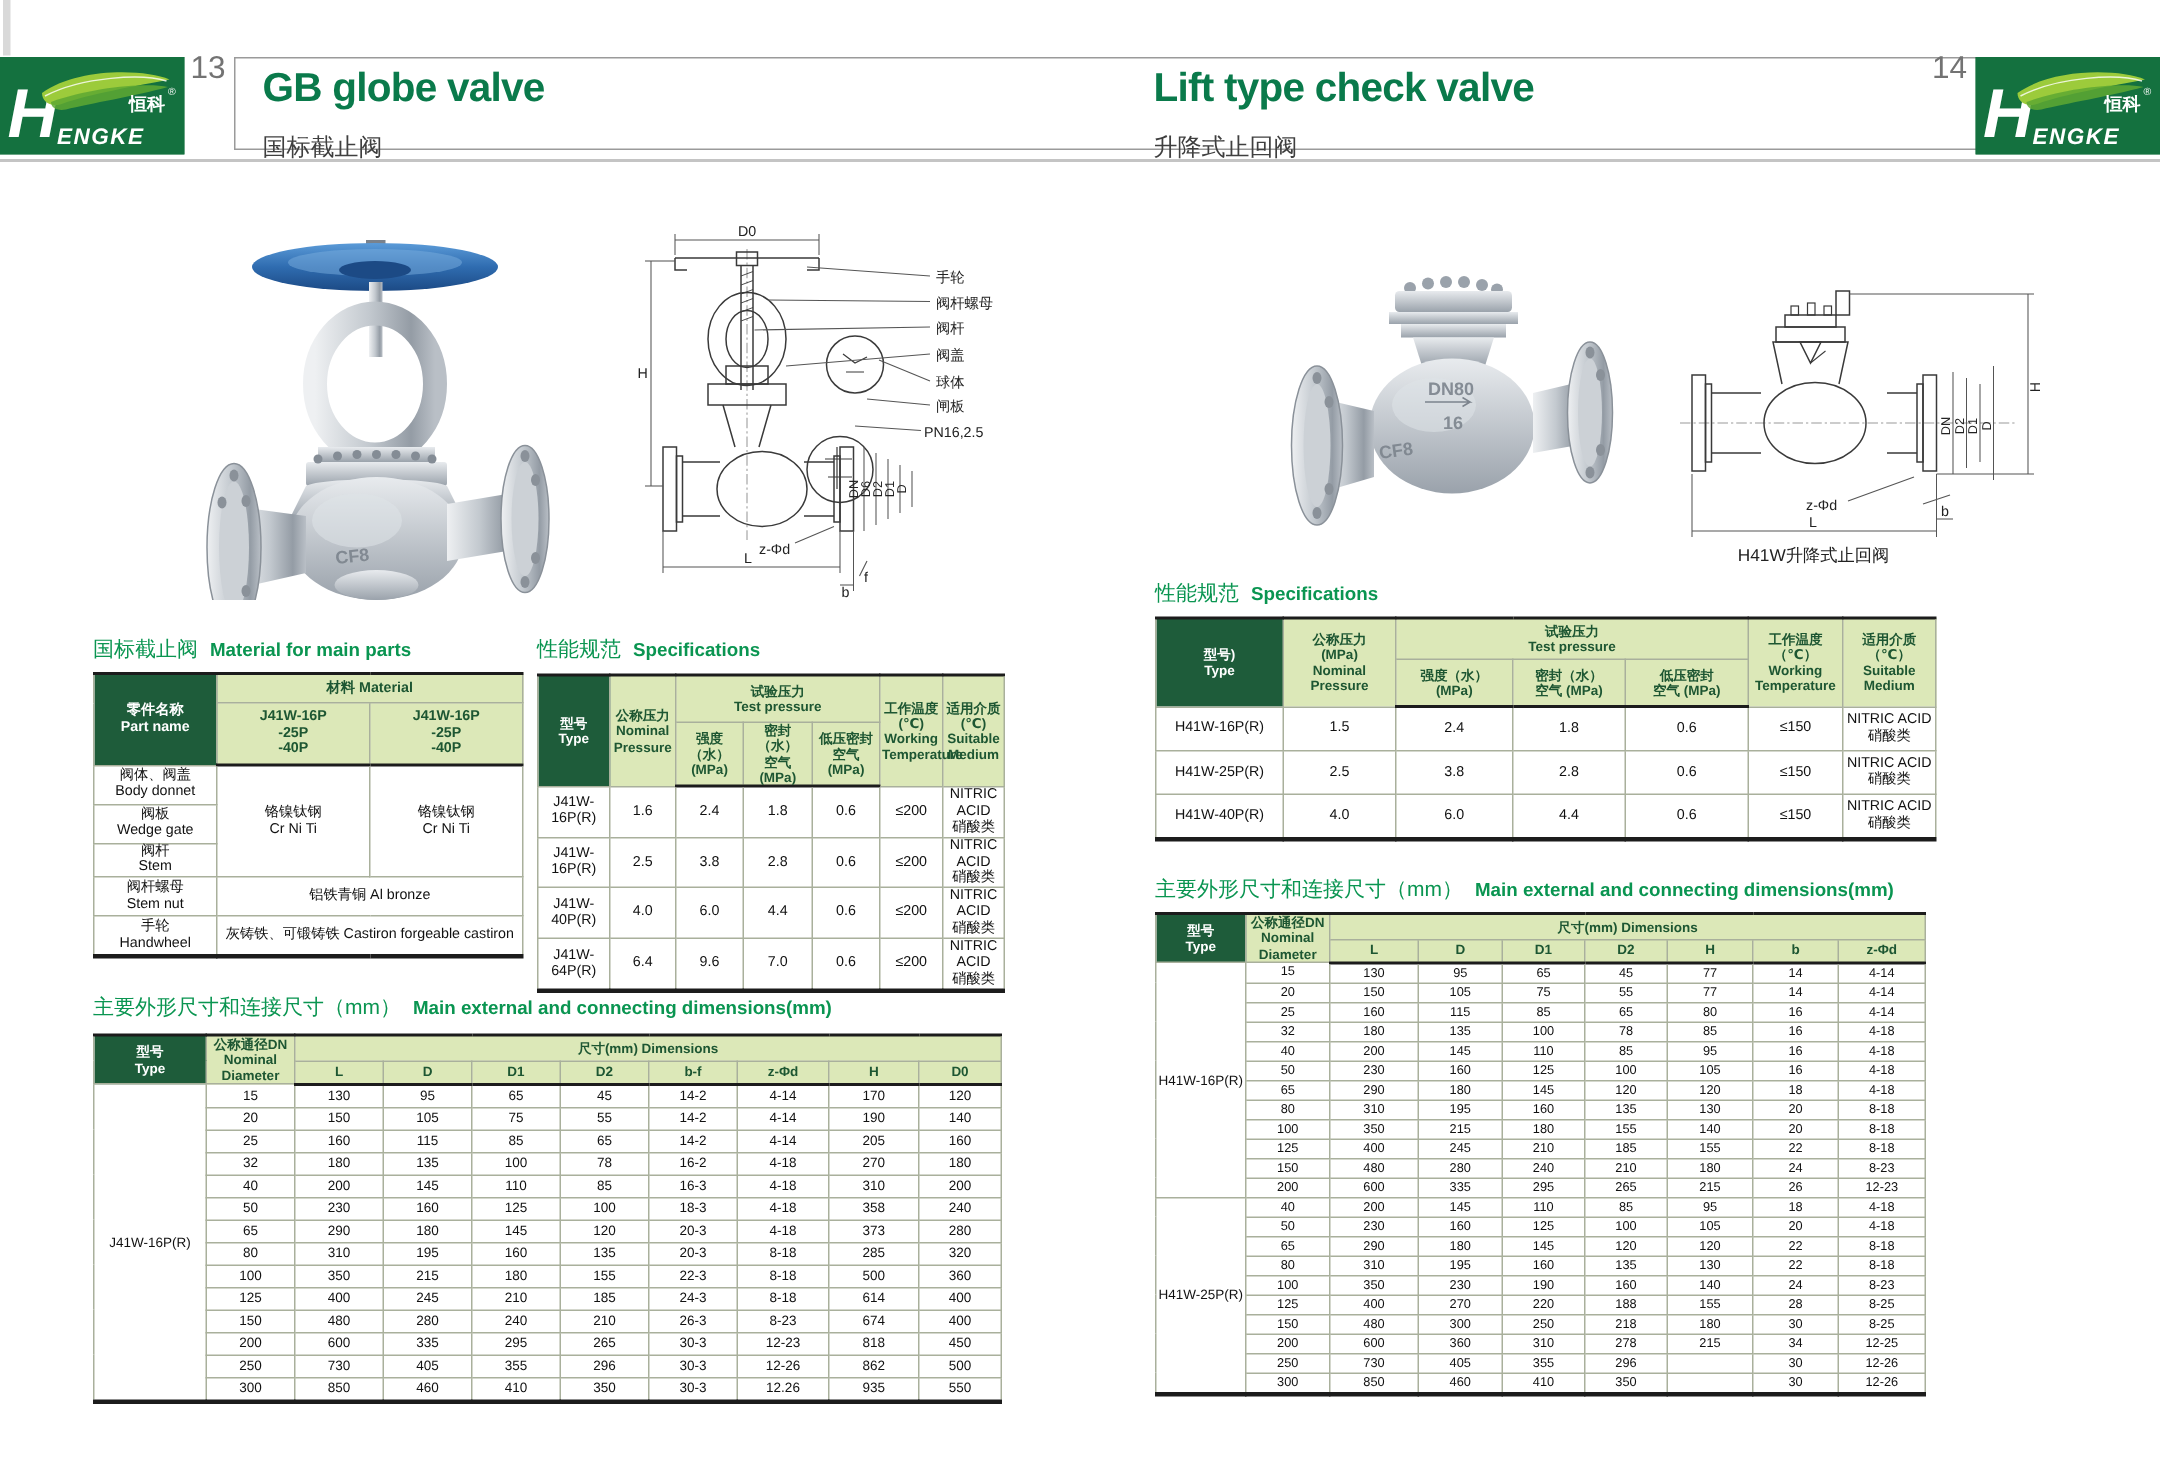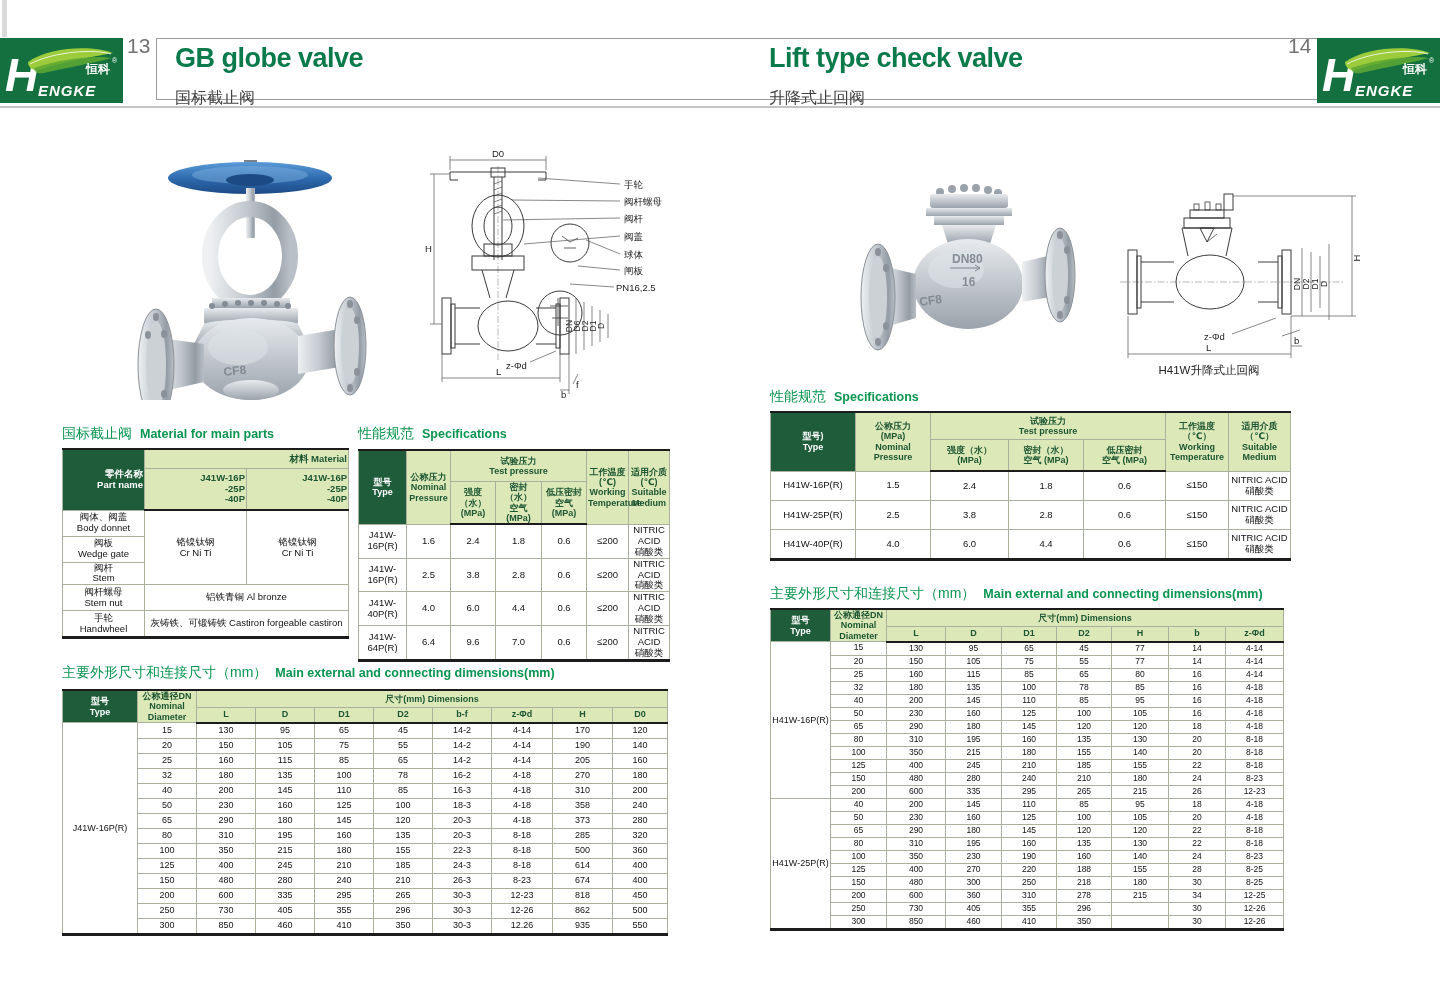--- a/index.html
+++ b/index.html
@@ -24,21 +24,21 @@
   .sec-en{font-size:12.5px;font-weight:bold;color:#0a9551;margin-left:8px;}
 
   
   .tbl{border-collapse:collapse;table-layout:fixed;position:absolute;background:#fff;
        border-top:2px solid #1c1c1c;border-bottom:3px solid #1c1c1c;}
   .tbl th,.tbl td{border:1px solid #a9b09c;white-space:pre-line;text-align:center;
        vertical-align:middle;padding:0 1px;line-height:1.15;}
   .tbl thead tr:last-child th{border-bottom:2px solid #1c1c1c;}
   th.dark{background:#1e5c3a;color:#ffffff;font-weight:bold;}
   th.lt{background:#dce8b8;color:#1d5632;font-weight:bold;}
-  .mat th{font-size:9.5px;text-align:right;}
+  .mat th{font-size:9.5px;}
   .mat td{height:25px;font-size:9.5px;color:#111;}
   .spec th{font-size:9px;}
   .spec td{height:28px;font-size:9.5px;color:#111;}
   .dims th{font-size:9px;}
   .dims td{height:14px;font-size:9px;color:#111;}
   .dims-sm td{height:12px;font-size:8.5px;}
   td.type-cell{font-size:9px;color:#111;background:#fff;}
 
   svg text{font-family:"Liberation Sans","DejaVu Sans",sans-serif;}
 </style>

